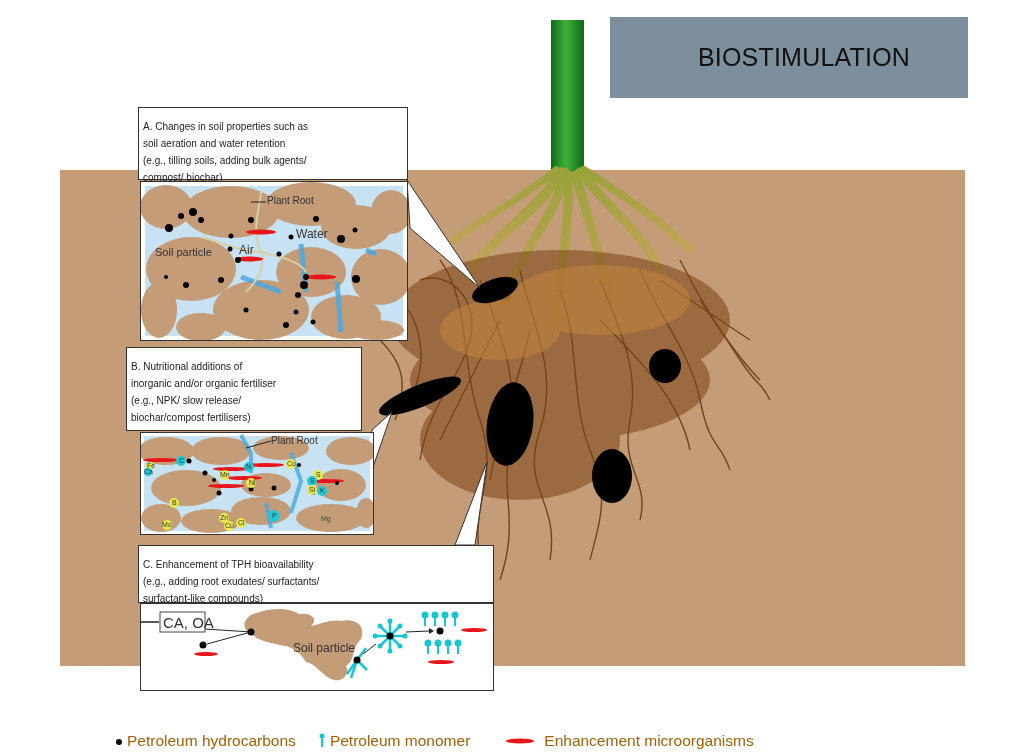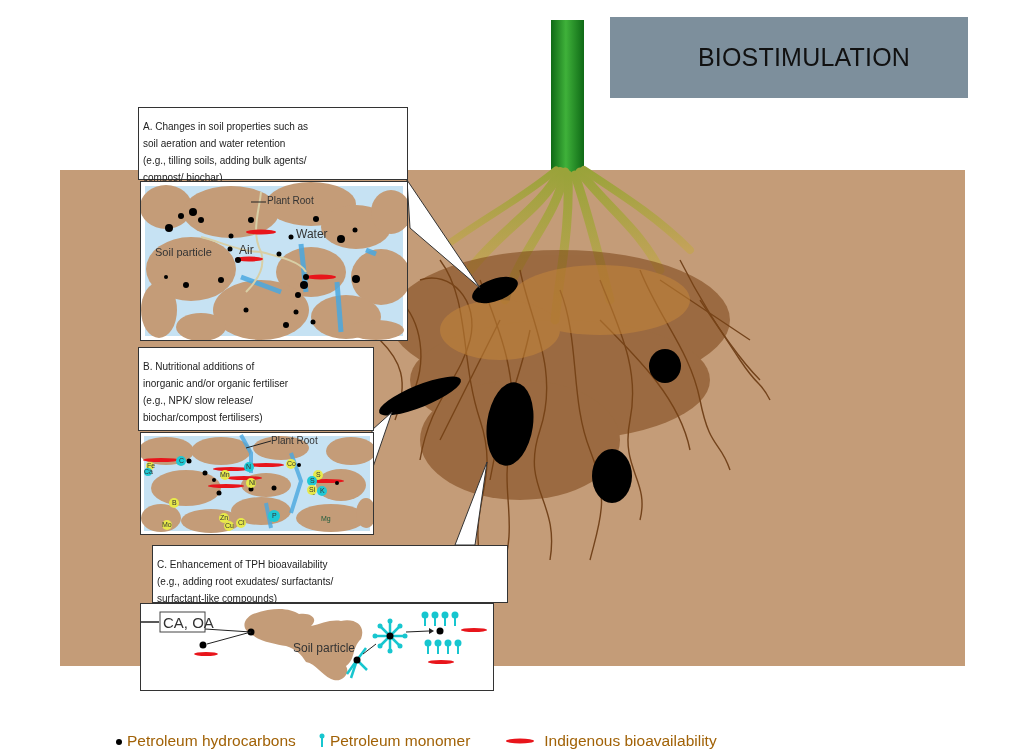--- a/index.html
+++ b/index.html
@@ -154,21 +154,21 @@
         <circle cx="105" cy="128" r="2.5"></circle>
         <circle cx="25" cy="95" r="2"></circle>
     </g>
     <line x1="110" y1="20" x2="125" y2="20" stroke="#222" stroke-width="1"></line>
     <text class="lbl" x="126" y="22" font-size="10">Plant Root</text>
     <text class="lbl" x="155" y="56" font-size="12" fill="#1a3f7a">Water</text>
     <text class="lbl" x="98" y="72" font-size="12" fill="#1a3f7a">Air</text>
     <text class="lbl" x="14" y="74" font-size="11">Soil particle</text>
   </svg>
 
-  <div class="caption" style="left:138px; top:347px; width:236px; height:84px;">B. Nutritional additions of
+  <div class="caption" style="left:126px; top:347px; width:236px; height:84px;">B. Nutritional additions of
 inorganic and/or organic fertiliser
 (e.g., NPK/ slow release/
 biochar/compost fertilisers)</div>
   <svg style="position:absolute; left:140px; top:432px; border:1.5px solid #333; background:#fff" width="232" height="101">
     <rect x="3" y="3" width="226" height="95" fill="#c6e2f3"></rect>
     <g fill="#c49c78">
       <ellipse cx="25" cy="18" rx="28" ry="14"></ellipse>
       <ellipse cx="80" cy="18" rx="30" ry="14"></ellipse>
       <ellipse cx="140" cy="15" rx="28" ry="12"></ellipse>
       <ellipse cx="210" cy="18" rx="25" ry="14"></ellipse>
@@ -241,21 +241,21 @@
       <circle cx="133" cy="83" r="6" fill="#1fc8d4"></circle>
         <text x="131" y="85">P</text>
       <text x="180" y="88" fill="#1a5a3a">Mg</text>
       <circle cx="26" cy="92" r="5" fill="#e7e94a"></circle>
         <text x="21" y="94">Mo</text>
     </g>
     <line x1="105" y1="15" x2="130" y2="8" stroke="#222" stroke-width="1"></line>
     <text class="lbl" x="130" y="11" font-size="10">Plant Root</text>
   </svg>
 
-  <div class="caption" style="left:152px; top:545px; width:356px; height:58px;">C. Enhancement of TPH bioavailability
+  <div class="caption" style="left:138px; top:545px; width:356px; height:58px;">C. Enhancement of TPH bioavailability
 (e.g., adding root exudates/ surfactants/
 surfactant-like compounds)</div>
   <svg style="position:absolute; left:140px; top:603px; border:1.5px solid #333; background:#fff" width="352" height="86">
     <path d="M112 10 C135 2 150 5 158 10 C170 8 178 15 170 22 C180 20 190 15 200 17 C215 14 225 22 220 35 C210 45 215 55 205 62 C210 70 200 80 190 75 C180 70 175 60 165 58 C160 50 155 45 145 42 C135 40 120 38 110 30 C100 25 102 15 112 10 Z" fill="#c49c78"></path>
     <rect x="19" y="8" width="45" height="20" fill="#fff" stroke="#444" stroke-width="1"></rect>
     <text class="lbl" x="22" y="24" font-size="15">CA, OA</text>
     <line x1="0" y1="18" x2="18" y2="18" stroke="#222" stroke-width="1.5"></line>
     <line x1="64" y1="25" x2="110" y2="28" stroke="#222" stroke-width="1"></line>
     <circle cx="110" cy="28" r="3.5" fill="#000"></circle>
     <line x1="110" y1="28" x2="66" y2="40" stroke="#222" stroke-width="1"></line>
@@ -328,17 +328,17 @@
       <svg class="sym" width="8" height="16">
         <circle cx="4" cy="3" r="2.5" fill="#17c6cf"></circle>
           <line x1="4" y1="4" x2="4" y2="14" stroke="#17c6cf" stroke-width="2"></line>
       </svg>
       <span>Petroleum monomer</span>
     </div>
     <div class="item" style="margin-left:12px">
       <svg class="sym" width="32" height="8" style="margin-right:8px">
         <ellipse cx="16" cy="4" rx="14" ry="2.5" fill="#e8151b"></ellipse>
       </svg>
-      <span>Indigenous bioavailability</span>
+      <span>Enhancement microorganisms</span>
     </div>
   </div>
 
 </div>
 
 </body></html>

